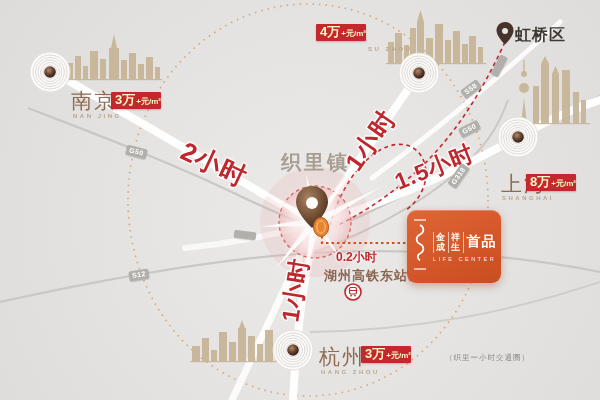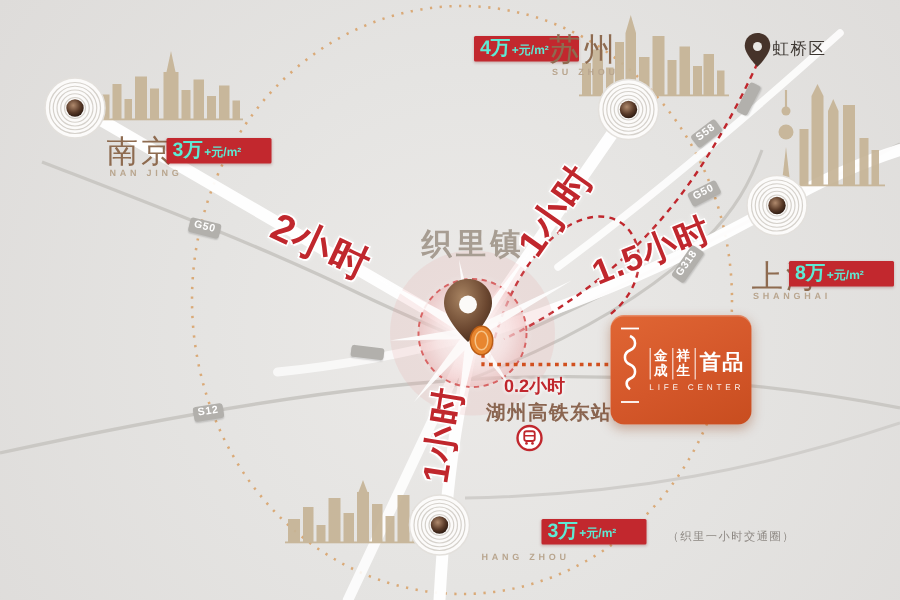--- a/index.html
+++ b/index.html
@@ -9,38 +9,38 @@
     font-family:"Liberation Sans","DejaVu Sans",sans-serif;
   }
   .stage svg.scene{position:absolute;left:0;top:0;}
   .abs{position:absolute;white-space:nowrap;}
   .city-name{
     font-family:"Liberation Serif","DejaVu Serif",serif;
     color:#8e6b50;font-size:21px;letter-spacing:2px;font-weight:500;
   }
   .pinyin{color:#b9a68f;font-size:6px;letter-spacing:2.5px;font-weight:700;}
   .price{
-    display:inline-flex;align-items:baseline;background:#c2282e;color:#5eead4;
-    padding:1px 20px 2px 4px;border-radius:1px;box-shadow:0 1px 2px rgba(120,20,20,.25);
+    display:inline-flex;align-items:baseline;background:#c2282e;color:#fef9c3;
+    padding:1px 0 2px 4px;border-radius:1px;box-shadow:0 1px 2px rgba(120,20,20,.25);
   }
   .price .pv{font-size:13px;font-weight:700;line-height:14px;}
   .price .pu{font-size:8px;font-weight:700;margin-left:1px;}
   .time{
     color:#c0272d;font-weight:700;letter-spacing:1px;
     text-shadow:-1px -1px 0 #fff,1px -1px 0 #fff,-1px 1px 0 #fff,1px 1px 0 #fff,0 0 4px #fff;
   }
   .chip{
     position:absolute;background:#b2b0ac;color:#fff;font-size:7px;font-weight:700;
     line-height:8px;padding:1px 3px;border-radius:2px;letter-spacing:.5px;
     box-shadow:0 1px 1px rgba(0,0,0,.15);
   }
   .chip.blank{min-width:16px;min-height:6px;}
   .town-label{color:#a79d92;font-size:20px;letter-spacing:3px;font-weight:600;
     font-family:"Liberation Serif","DejaVu Serif",serif;}
-  .district-label{color:#3e3833;font-size:11px;font-weight:400;letter-spacing:1px;}
+  .district-label{color:#3e3833;font-size:16px;font-weight:700;letter-spacing:1px;}
   .station-time{color:#c0272d;font-size:12px;font-weight:700;
     text-shadow:0 0 3px #fff,0 0 3px #fff;}
   .station-name{color:#8a6550;font-size:13px;font-weight:700;letter-spacing:1px;}
   .station-status{color:#a09a93;font-size:7px;font-weight:400;letter-spacing:0;}
   .note{color:#8d8883;font-size:7.5px;letter-spacing:1px;}
   
   .logo-card{
     position:absolute;left:407px;top:210px;width:94px;height:73px;border-radius:9px;
     background:linear-gradient(155deg,#e06634 0%,#d4572a 55%,#c84d1f 100%);
     box-shadow:0 3px 8px rgba(140,55,15,.35), inset 0 1px 0 rgba(255,255,255,.25);
@@ -260,30 +260,30 @@
   <div class="abs price" style="left:111px;top:92px;">
     <span class="pv">3万</span>
     <span class="pu">+元/m²</span>
   </div>
   <div class="abs pinyin" style="left:73px;top:113px;">NAN JING</div>
 
   <div class="abs price" style="left:316px;top:24px;">
     <span class="pv">4万</span>
     <span class="pu">+元/m²</span>
   </div>
-  <div class="abs city-name" style="left:366px;top:19px;">苏州</div>
   <div class="abs pinyin" style="left:368px;top:46px;">SU ZHOU</div>
 
   <div class="abs city-name" style="left:501px;top:170px;">上海</div>
   <div class="abs price" style="left:510px;top:174px;margin-left:16px;">
     <span class="pv">8万</span>
     <span class="pu">+元/m²</span>
   </div>
   <div class="abs pinyin" style="left:502px;top:195px;">SHANGHAI</div>
 
+  <div class="abs city-name" style="left:319px;top:343px;">杭州</div>
   <div class="abs price" style="left:361px;top:346px;">
     <span class="pv">3万</span>
     <span class="pu">+元/m²</span>
   </div>
   <div class="abs pinyin" style="left:321px;top:369px;">HANG ZHOU</div>
 
   <div class="abs district-label" style="left:515px;top:25px;">虹桥区</div>
 
   <div class="abs time" style="left:179px;top:147px;font-size:26px;transform:rotate(25deg);">2小时</div>
   <div class="abs time" style="left:337px;top:124px;font-size:25px;transform:rotate(-55deg);">1小时</div>

